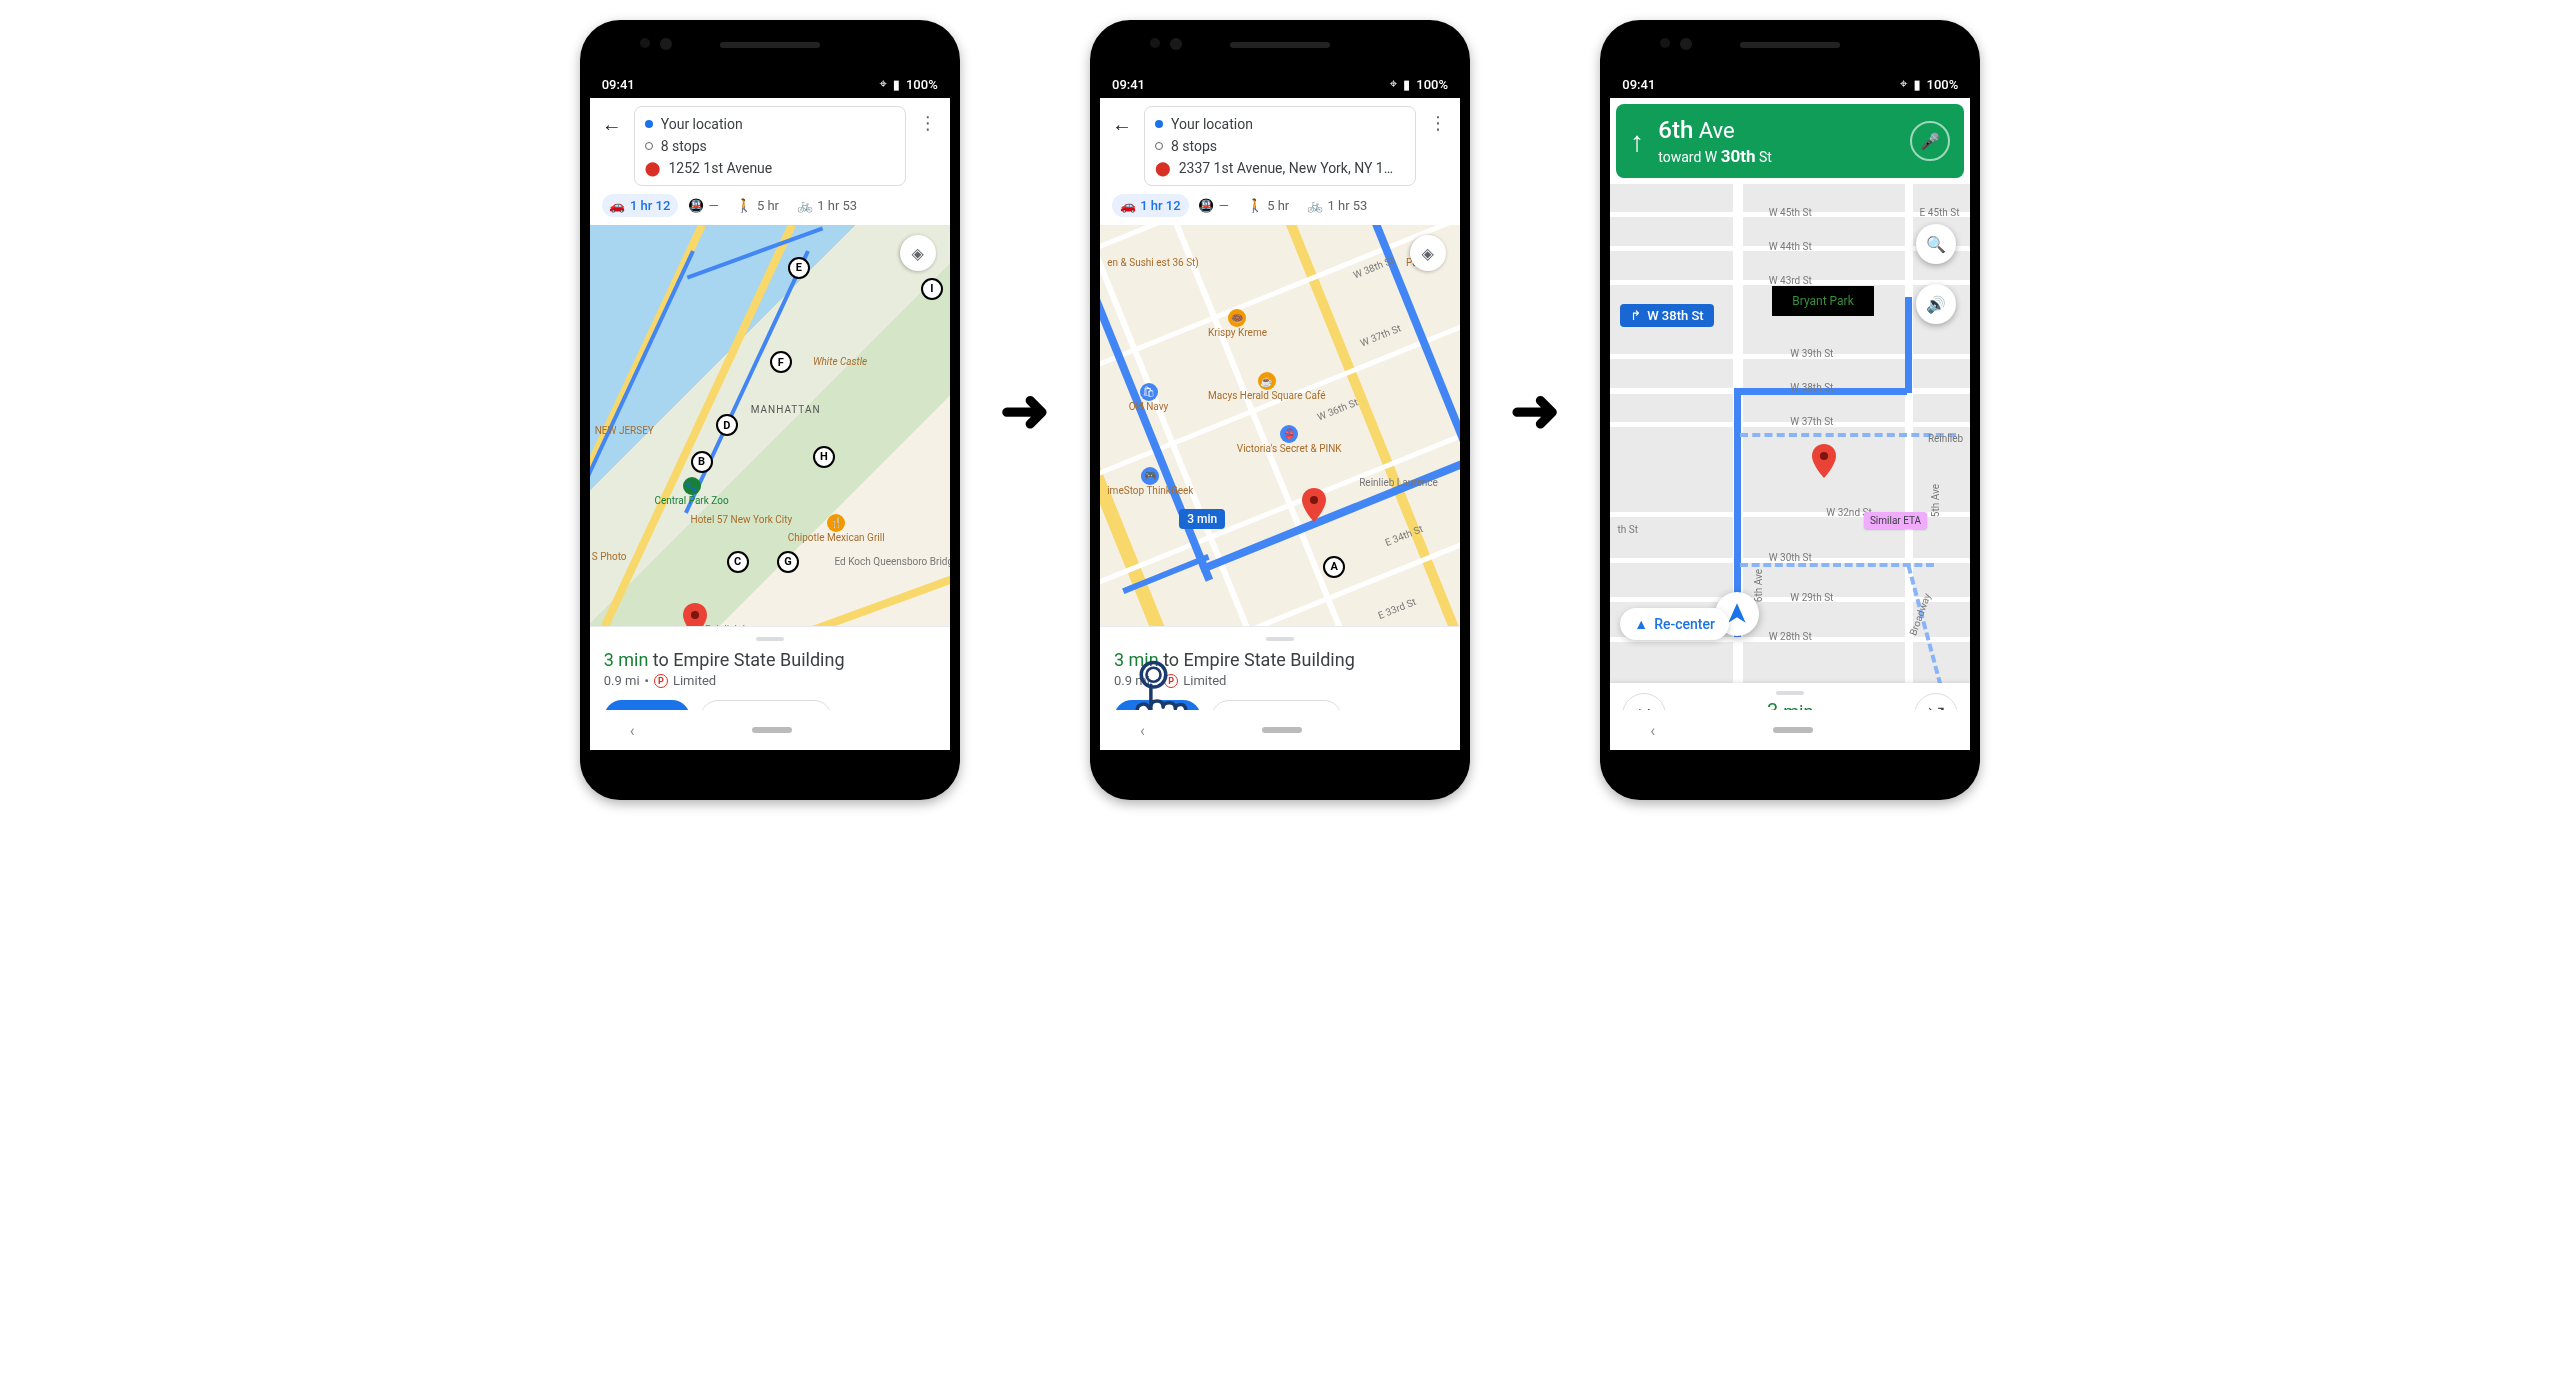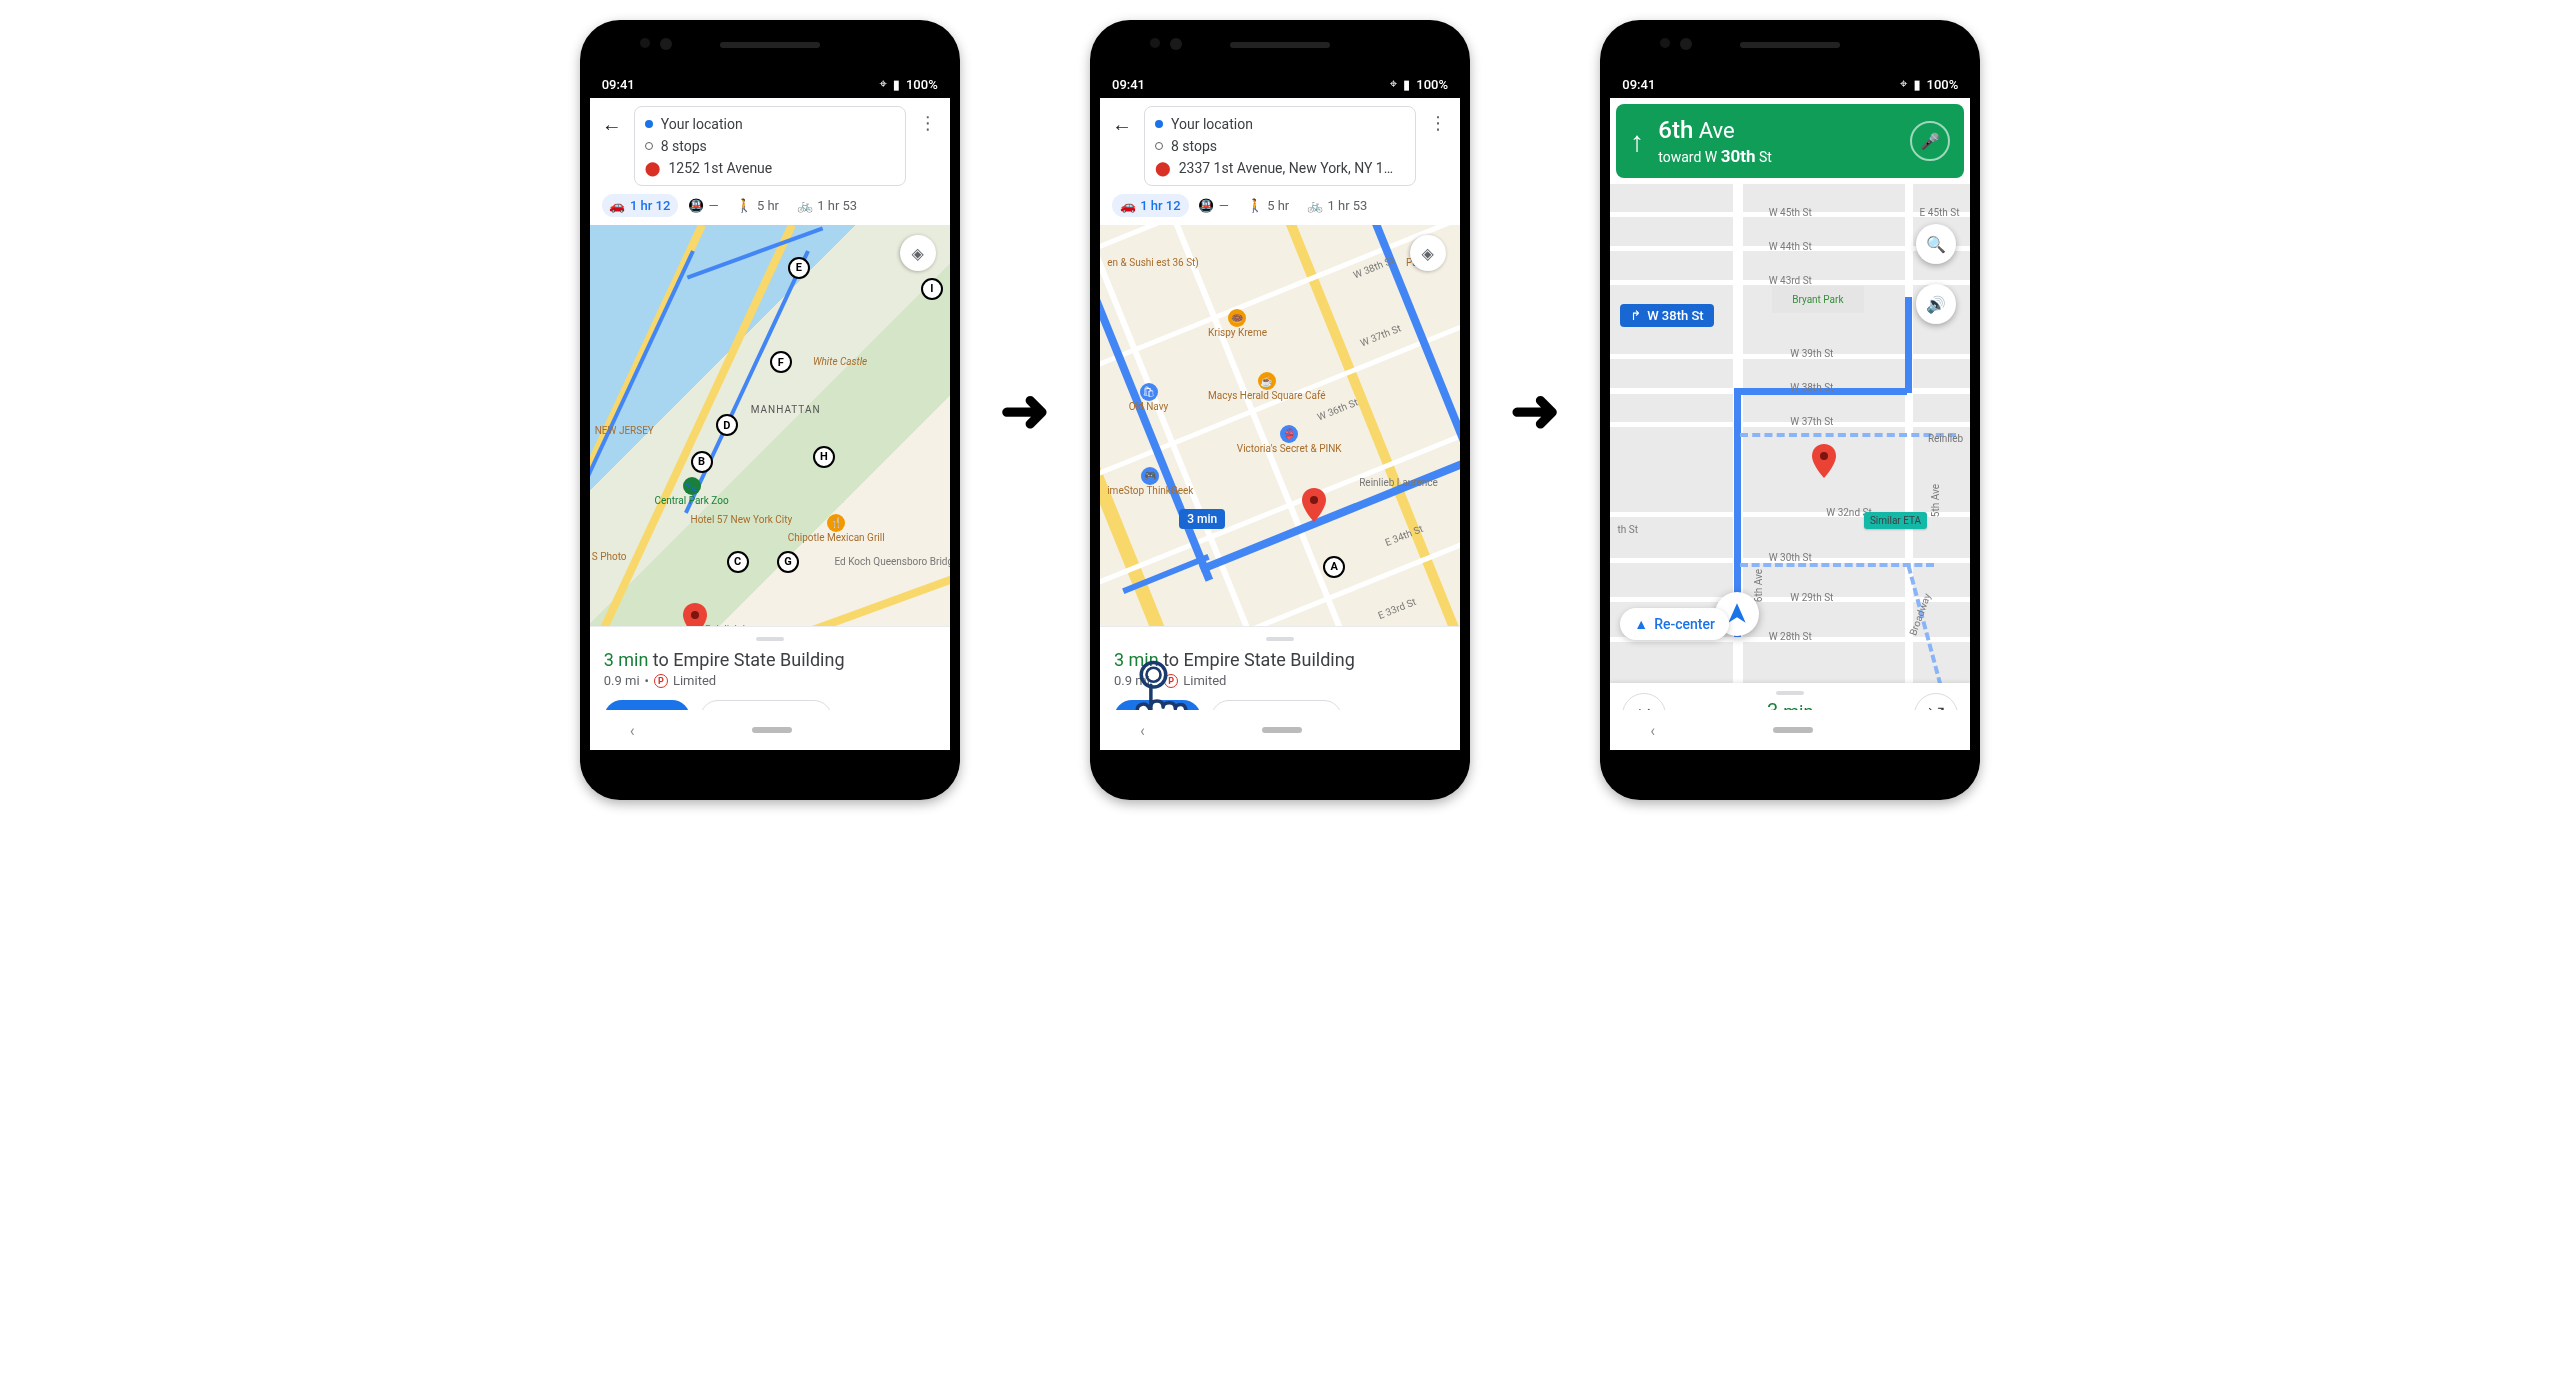--- a/index.html
+++ b/index.html
@@ -75,24 +75,24 @@
   .nav-primary .big { font-size:24px; font-weight:500;}
   .nav-secondary { font-size:14px; margin-top:2px;}
   .mic-circ { width:40px; height:40px; border:2px solid rgba(255,255,255,.6); border-radius:50%; display:flex; align-items:center; justify-content:center;}
   .next-turn { position:absolute; left:10px; top:120px; background:#1967d2; color:#fff; padding:4px 10px; border-radius:4px; display:flex; align-items:center; gap:6px; font-size:13px; font-weight:500;}
   .recenter-pill { position:absolute; left:10px; bottom:110px; background:#fff; border-radius:20px; padding:8px 14px; font-size:14px; color:#1a73e8; display:flex; align-items:center; gap:6px; box-shadow:0 2px 6px rgba(0,0,0,.2); font-weight:500;}
   .nav-sheet { position:absolute; bottom:0; left:0; right:0; background:#fff; padding: 8px 12px 12px; display:flex; align-items:center; gap:12px; box-shadow: 0 -1px 4px rgba(0,0,0,.1);}
   .circ-btn { width:44px; height:44px; border:1px solid #dadce0; border-radius:50%; display:flex; align-items:center; justify-content:center; font-size:20px; color:#3c4043;}
   .nav-eta { flex:1; text-align:center;}
   .nav-eta .big { font-size:20px; color:#188038;}
   .nav-eta .sub { font-size:13px; color:#5f6368;}
-  .sim-eta { position:absolute; background:#14b8a6; padding:3px 6px; font-size:10px; color:#3c4043; border-radius:3px; box-shadow:0 1px 2px rgba(0,0,0,.2);}
+  .sim-eta { position:absolute; background:#f0abfc; padding:3px 6px; font-size:10px; color:#3c4043; border-radius:3px; box-shadow:0 1px 2px rgba(0,0,0,.2);}
   .chevron-position { position:absolute; width:44px; height:44px; background:#fff; border-radius:50%; display:flex; align-items:center; justify-content:center; box-shadow:0 2px 8px rgba(0,0,0,.3);}
   .chevron-position svg { width:26px; height:26px;}
-  .park-lbl { position:absolute; background:#e5e5e5; font-size:10px; color:#388e3c; padding:8px 20px;}
+  .park-lbl { position:absolute; background:#000000; font-size:12px; color:#388e3c; padding:8px 20px;}
 
   .cursor-hand { position:absolute; bottom: -10px; left: 15px; width:70px; pointer-events:none;}
 
   .arrow-sep { font-size:60px; font-weight:bold; color:#000;}
 
   .map-content { position:absolute; inset:0;}
 </style>
 </head>
 <body>
 

